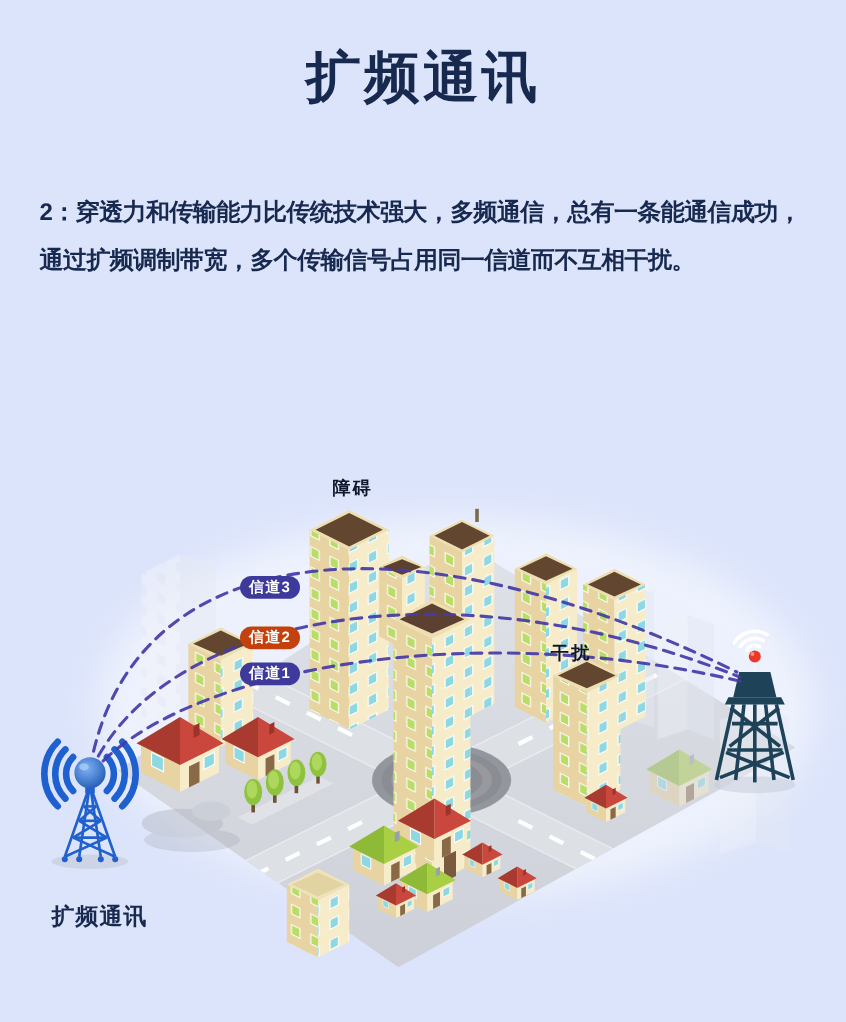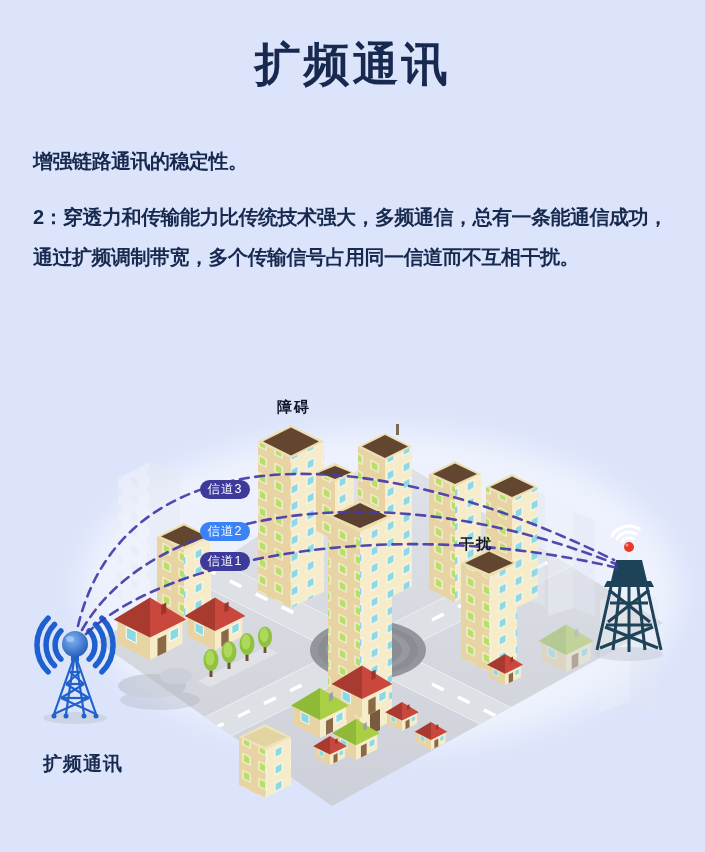--- a/index.html
+++ b/index.html
@@ -14,25 +14,25 @@
   }
   .intro{
     position:absolute;left:33px;top:141px;width:660px;
     font-size:20px;font-weight:700;letter-spacing:-0.5px;
   }
   .intro .line{line-height:40px;white-space:nowrap}
   .para2{margin-top:16px}
   .scene-svg{position:absolute;left:0;top:0}
   .pill{
     position:absolute;width:50px;height:19px;border-radius:10px;
-    color:#ffffff;font-size:12.5px;font-weight:400;text-align:center;
+    color:#ffffff;font-size:12.5px;font-weight:700;text-align:center;
     line-height:19px;letter-spacing:1px;
   }
   #pill-ch3{left:200px;top:480px;background:#3e3a9b}
-  #pill-ch2{left:200px;top:522px;background:#3b82f6}
+  #pill-ch2{left:200px;top:522px;background:#c2410c}
   #pill-ch1{left:200px;top:552px;background:#3e3a9b}
   .maplabel{position:absolute;font-size:15px;font-weight:700;color:#0f172a;letter-spacing:2px}
   #lbl-obstacle{left:277px;top:398px}
   #lbl-interf{left:459px;top:535px}
   .caption{position:absolute;left:43px;top:751px;font-size:19px;font-weight:700;letter-spacing:1px}
 </style>
 </head>
 <body>
 
 <svg class="scene-svg" width="705" height="852" viewBox="0 0 705 852" xmlns="http://www.w3.org/2000/svg">
@@ -310,21 +310,20 @@
     <path d="M78,626 C120,450 340,425 614,560"></path>
     <path d="M82,630 C150,510 380,470 616,564"></path>
     <path d="M86,634 C170,554 400,516 618,568"></path>
   </g>
 </svg>
 
 <h1 class="page-title">扩频通讯</h1>
 
 <div class="intro">
   <p class="para1" style="margin:0">
-    <span class="line" style="display:block">增强链路通讯的稳定性。</span>
   </p>
   <p class="para2" style="margin-top:16px;margin-bottom:0">
     <span class="line" style="display:block">2：穿透力和传输能力比传统技术强大，多频通信，总有一条能通信成功，</span>
     <span class="line" style="display:block">通过扩频调制带宽，多个传输信号占用同一信道而不互相干扰。</span>
   </p>
 </div>
 
 <div class="maplabel" id="lbl-obstacle">障碍</div>
 <div class="maplabel" id="lbl-interf">干扰</div>
 

